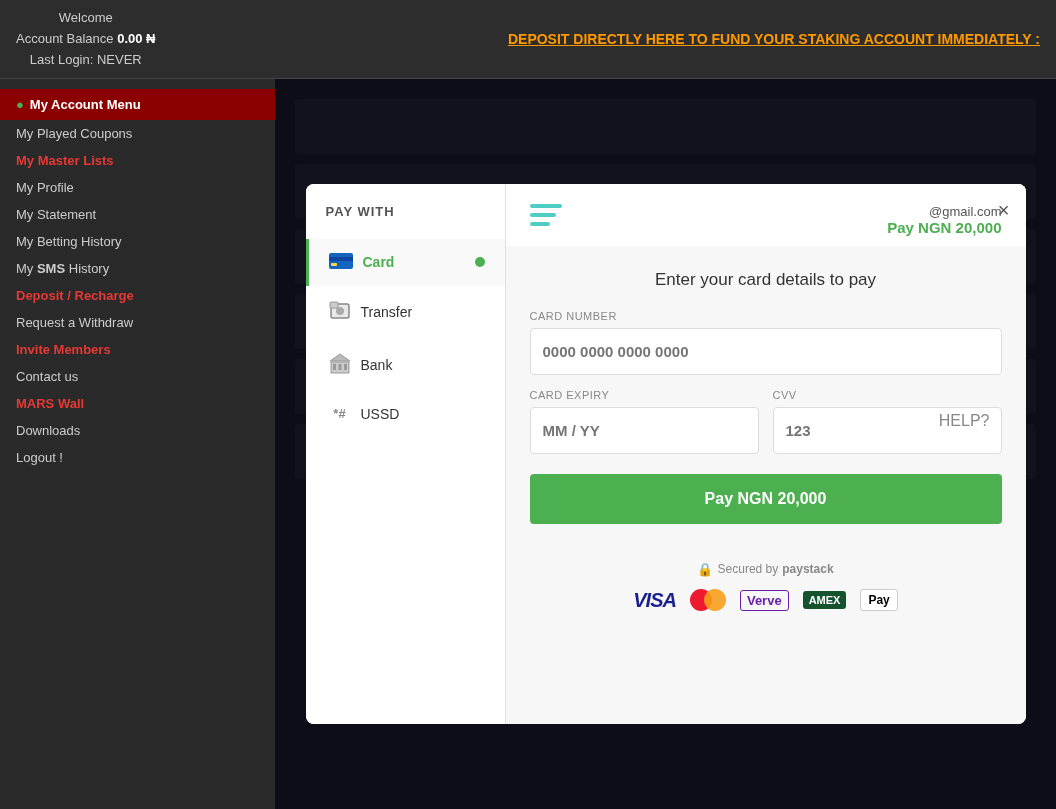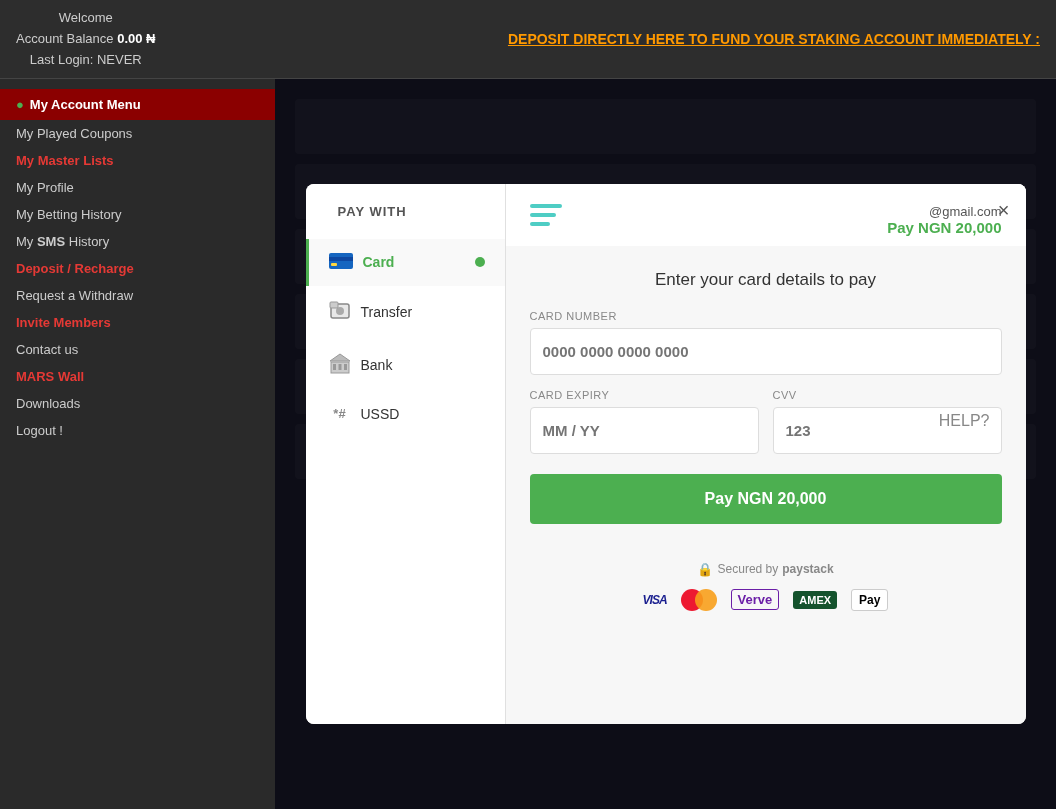--- a/index.html
+++ b/index.html
@@ -115,21 +115,21 @@
       width: 200px;
       background: #fff;
       padding: 20px 0;
       border-right: 1px solid #e0e0e0;
       flex-shrink: 0;
     }
     .pay-with-title {
       font-size: 13px;
       font-weight: bold;
       color: #555;
-      padding: 0 32px 20px;
+      padding: 0 20px 20px;
       letter-spacing: 1px;
     }
     .payment-method-item {
       display: flex;
       align-items: center;
       gap: 10px;
       padding: 14px 20px;
       cursor: pointer;
       font-size: 14px;
       color: #333;
@@ -290,21 +290,21 @@
     }
     .lock-icon { font-size: 13px; }
 
     .payment-logos {
       display: flex;
       align-items: center;
       justify-content: center;
       gap: 14px;
     }
     .visa-logo {
-      font-size: 12px;
+      font-size: 20px;
       font-weight: bold;
       color: #1a1f8f;
       font-style: italic;
       letter-spacing: -1px;
     }
     .mastercard-logo {
       display: flex;
       align-items: center;
     }
     .mc-circle {
@@ -372,20 +372,21 @@
     <div class="top-bar-right">DEPOSIT DIRECTLY HERE TO FUND YOUR STAKING ACCOUNT IMMEDIATELY :</div>
   </div>
 
   <div class="main-layout">
 
     <div class="sidebar">
       <div class="sidebar-menu-title">My Account Menu</div>
       <div class="sidebar-item">My Played Coupons</div>
       <div class="sidebar-item highlight">My Master Lists</div>
       <div class="sidebar-item">My Profile</div>
+      <div class="sidebar-item">My Statement</div>
       <div class="sidebar-item">My Betting History</div>
       <div class="sidebar-item">My <strong>SMS</strong> History</div>
       <div class="sidebar-item highlight">Deposit / Recharge</div>
       <div class="sidebar-item">Request a Withdraw</div>
       <div class="sidebar-item highlight">Invite Members</div>
       <div class="sidebar-item">Contact us</div>
       <div class="sidebar-item highlight">MARS Wall</div>
       <div class="sidebar-item">Downloads</div>
       <div class="sidebar-item">Logout !</div>
     </div>

